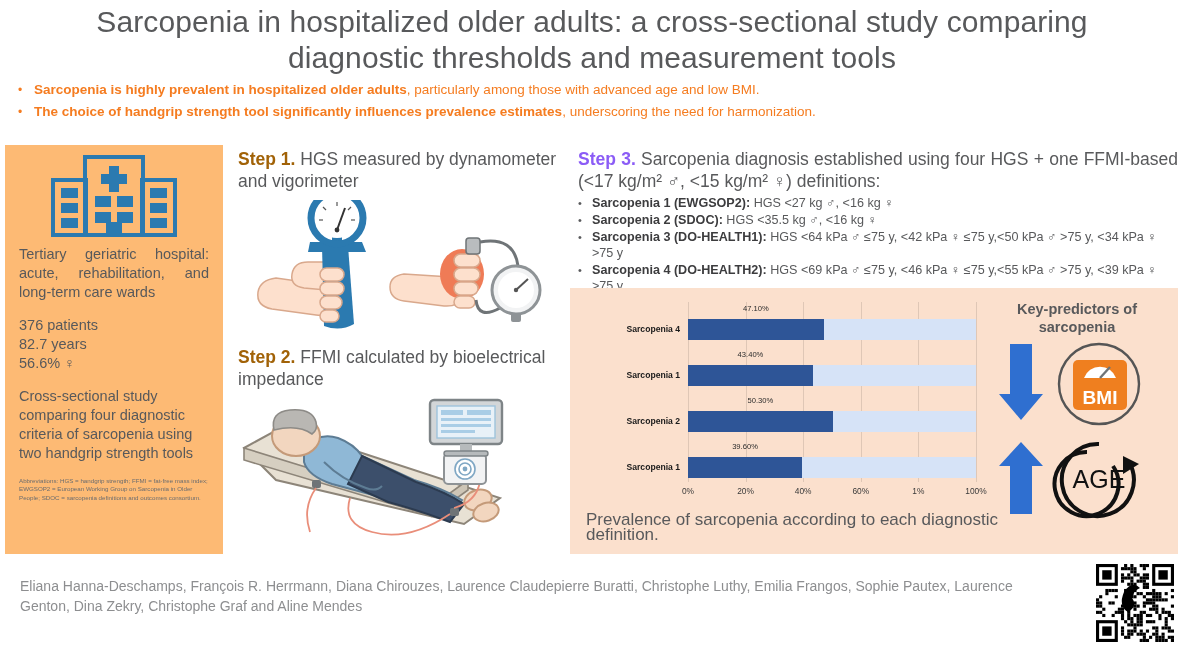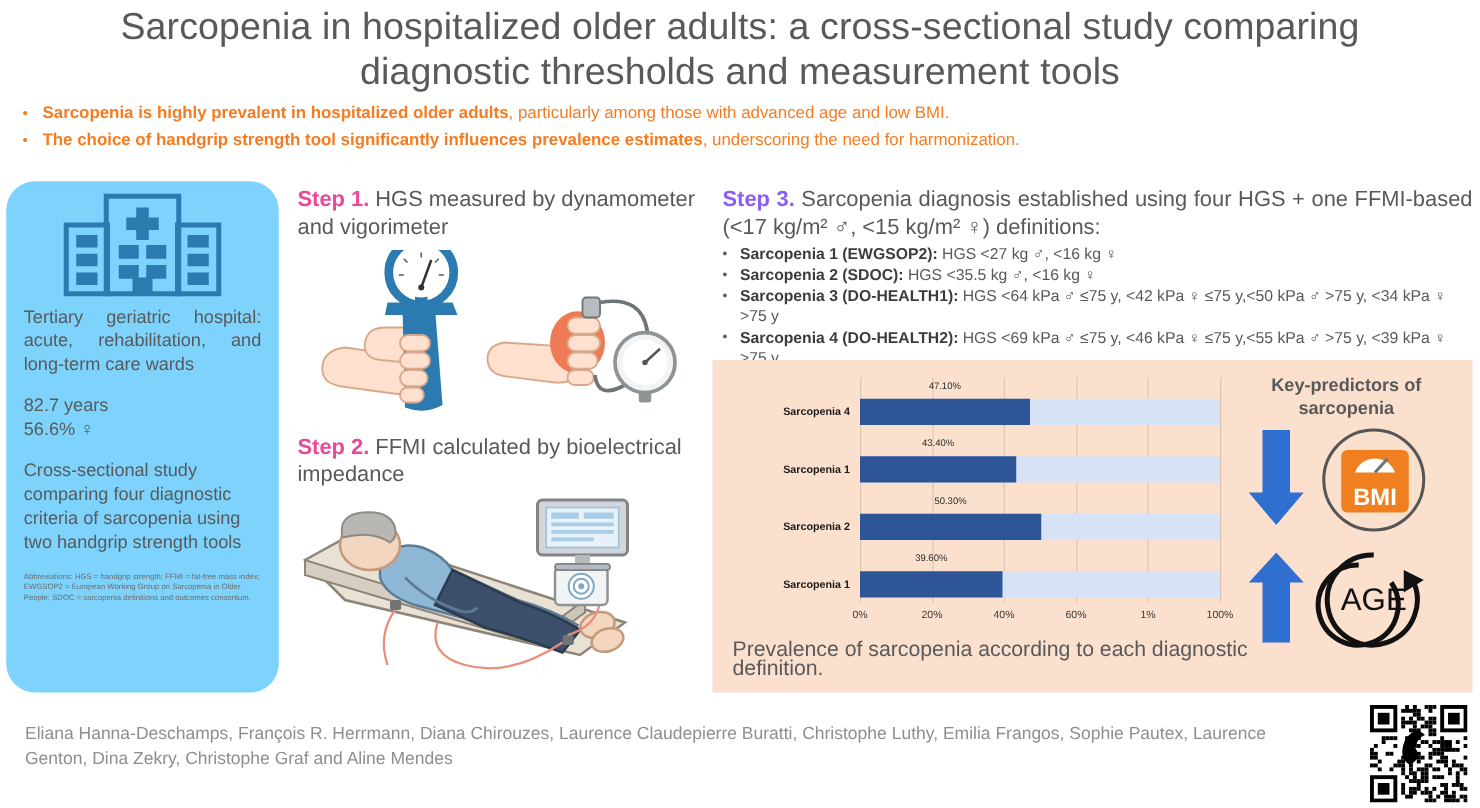--- a/index.html
+++ b/index.html
@@ -16,33 +16,32 @@
   .highlights{position:absolute;left:18px;top:80px;width:1140px;}
   .hl-row{display:flex;align-items:flex-start;font-size:13.5px;line-height:20px;margin-bottom:2px;}
   .hl-bullet{color:#f57c20;width:16px;flex:none;font-size:12px;line-height:20px;}
   .hl-text{color:#f57c20;}
   .hl-strong{font-weight:bold;}
   .hl-rest{font-weight:normal;}
 
   
   .panel-left{
     position:absolute;left:5px;top:145px;width:218px;height:409px;
-    background:#7dd3fc;
-    border-radius:23px;
+    background:#fdba74;
   }
   .hosp-wrap{height:100px;display:flex;align-items:center;justify-content:center;}
   .lp-text{padding:0 14px;font-size:14.5px;line-height:19px;color:#58595b;}
   .lp-block{margin-bottom:14px;text-align:justify;}
   .lp-block.nojust{text-align:left;}
   .lp-abbr{padding:0 14px;font-size:6.2px;line-height:8.4px;color:#6b6c6e;margin-top:6px;}
 
   
   .col-mid{position:absolute;left:238px;top:148px;width:330px;}
   .steptitle{font-size:17.5px;line-height:22px;color:#58595b;}
-  .steptitle b{color:#ec4899;font-weight:bold;}
+  .steptitle b{color:#a16207;font-weight:bold;}
   .art1{position:relative;height:150px;margin-top:4px;}
   .art2{position:relative;height:150px;margin-top:2px;}
 
   
   .col-right{position:absolute;left:578px;top:148px;width:600px;}
   .s3head{font-size:17.5px;line-height:22px;color:#58595b;text-align:justify;}
   .s3head b{color:#8b5cf6;font-weight:bold;}
   .deflist{margin-top:3px;}
   .defrow{display:flex;align-items:flex-start;font-size:12.6px;line-height:16px;margin-bottom:1px;}
   .defbul{width:14px;flex:none;font-size:11px;line-height:16px;color:#58595b;}
@@ -127,20 +126,21 @@
           <rect x="13" y="66" width="17" height="10"></rect>
         <rect x="102" y="36" width="17" height="10"></rect>
           <rect x="102" y="51" width="17" height="10"></rect>
           <rect x="102" y="66" width="17" height="10"></rect>
       </g>
     </svg>
   </div>
   <div class="lp-text">
     <div class="lp-block">Tertiary geriatric hospital: acute, rehabilitation, and long-term care wards</div>
     <div class="lp-block nojust">
+      <div>376 patients</div>
       <div>82.7 years</div>
       <div>56.6% ♀</div>
     </div>
     <div class="lp-block nojust">Cross-sectional study comparing four diagnostic criteria of sarcopenia using two handgrip strength tools</div>
   </div>
   <div class="lp-abbr">Abbreviations: HGS = handgrip strength; FFMI = fat-free mass index; EWGSOP2 = European Working Group on Sarcopenia in Older People; SDOC = sarcopenia definitions and outcomes consortium.</div>
 </div>
 
 <div class="col-mid">
   <div class="steptitle">

